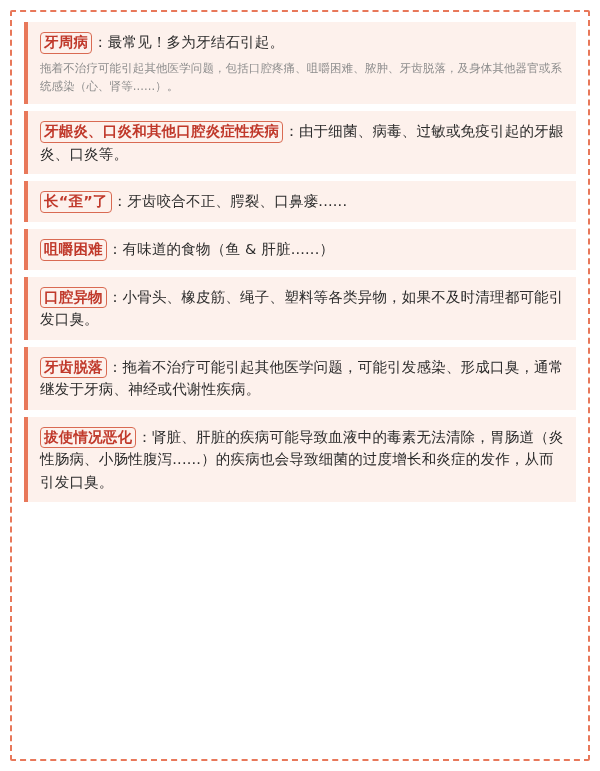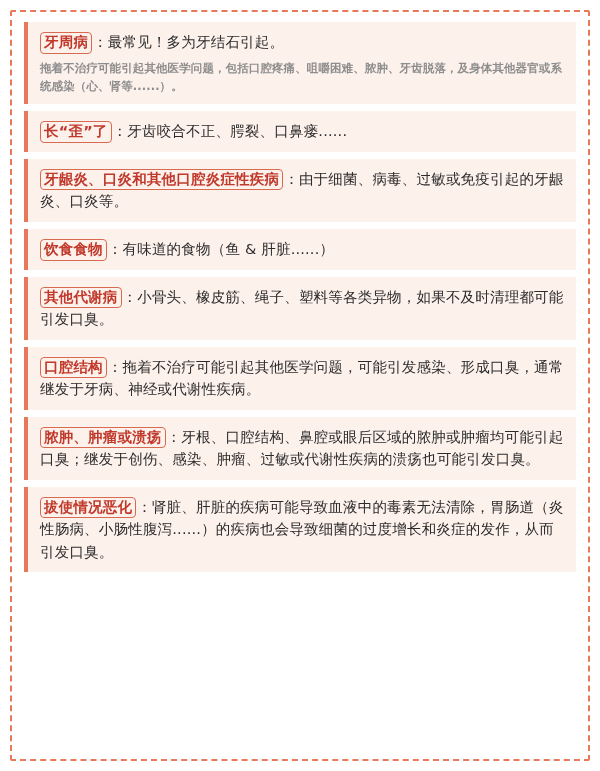--- a/index.html
+++ b/index.html
@@ -64,72 +64,66 @@
   }
   .body-text {
     font-weight: normal;
   }
   .note {
     margin: 5px 0 0 0;
     color: #8d8d8d;
     font-size: 11.5px;
     line-height: 1.6;
     letter-spacing: 0.1px;
-    font-weight: bold;
   }
 </style>
 </head>
 <body>
 
 <div class="page">
   <div class="frame">
     <div class="cards">
 
       <div class="card">
         <p class="line">
           <span class="tag">牙周病</span><span class="body-text">：最常见！多为牙结石引起。</span>
         </p>
         <p class="note">拖着不治疗可能引起其他医学问题，包括口腔疼痛、咀嚼困难、脓肿、牙齿脱落，及身体其他器官或系统感染（心、肾等......）。</p>
       </div>
 
       <div class="card">
         <p class="line">
+          <span class="tag">牙龈炎、口炎和其他口腔炎症性疾病</span><span class="body-text">：由于细菌、病毒、过敏或免疫引起的牙龈炎、口炎等。</span>
+        </p>
+      </div>
+
+      <div class="card">
+        <p class="line">
           <span class="tag">长“歪”了</span><span class="body-text">：牙齿咬合不正、腭裂、口鼻瘘......</span>
         </p>
       </div>
 
       <div class="card">
         <p class="line">
-          <span class="tag">牙龈炎、口炎和其他口腔炎症性疾病</span><span class="body-text">：由于细菌、病毒、过敏或免疫引起的牙龈炎、口炎等。</span>
+          <span class="tag">咀嚼困难</span><span class="body-text">：有味道的食物（鱼 &amp; 肝脏......）</span>
         </p>
       </div>
 
       <div class="card">
         <p class="line">
-          <span class="tag">饮食食物</span><span class="body-text">：有味道的食物（鱼 &amp; 肝脏......）</span>
+          <span class="tag">口腔异物</span><span class="body-text">：小骨头、橡皮筋、绳子、塑料等各类异物，如果不及时清理都可能引发口臭。</span>
         </p>
       </div>
 
       <div class="card">
         <p class="line">
-          <span class="tag">其他代谢病</span><span class="body-text">：小骨头、橡皮筋、绳子、塑料等各类异物，如果不及时清理都可能引发口臭。</span>
+          <span class="tag">牙齿脱落</span><span class="body-text">：拖着不治疗可能引起其他医学问题，可能引发感染、形成口臭，通常继发于牙病、神经或代谢性疾病。</span>
         </p>
       </div>
 
-      <div class="card">
-        <p class="line">
-          <span class="tag">口腔结构</span><span class="body-text">：拖着不治疗可能引起其他医学问题，可能引发感染、形成口臭，通常继发于牙病、神经或代谢性疾病。</span>
-        </p>
-      </div>
-
-      <div class="card">
-        <p class="line">
-          <span class="tag">脓肿、肿瘤或溃疡</span><span class="body-text">：牙根、口腔结构、鼻腔或眼后区域的脓肿或肿瘤均可能引起口臭；继发于创伤、感染、肿瘤、过敏或代谢性疾病的溃疡也可能引发口臭。</span>
-        </p>
-      </div>
 
       <div class="card">
         <p class="line">
           <span class="tag">拔使情况恶化</span><span class="body-text">：肾脏、肝脏的疾病可能导致血液中的毒素无法清除，胃肠道（炎性肠病、小肠性腹泻......）的疾病也会导致细菌的过度增长和炎症的发作，从而引发口臭。</span>
         </p>
       </div>
 
     </div>
   </div>
 </div>

